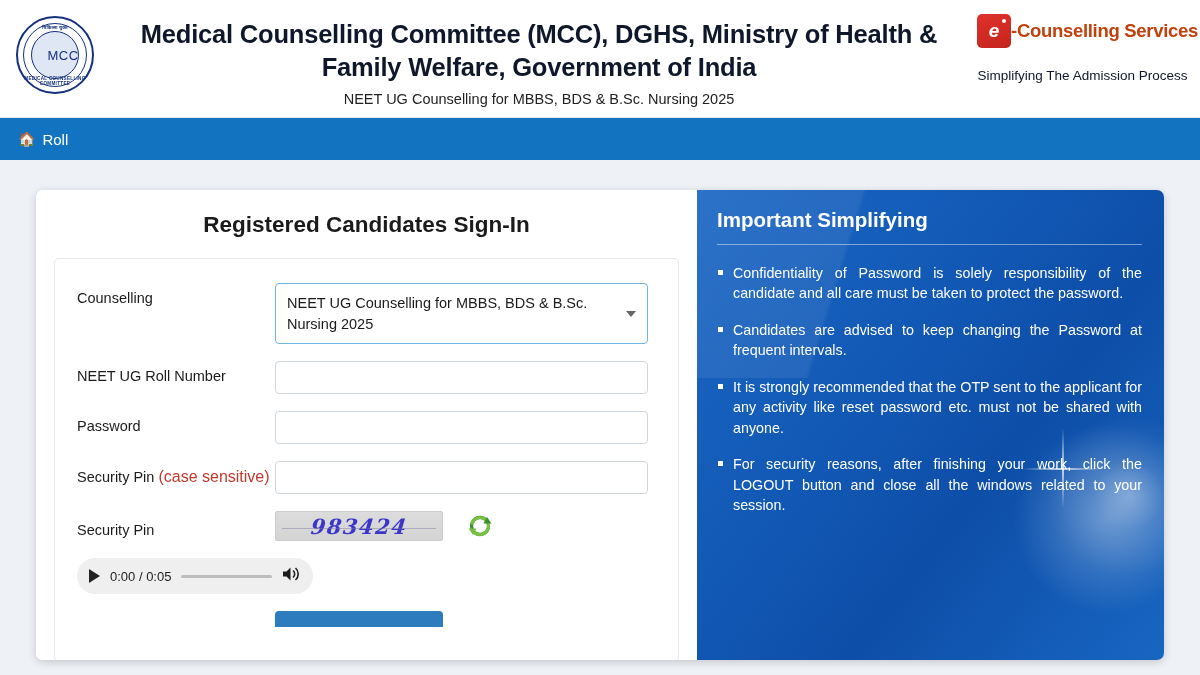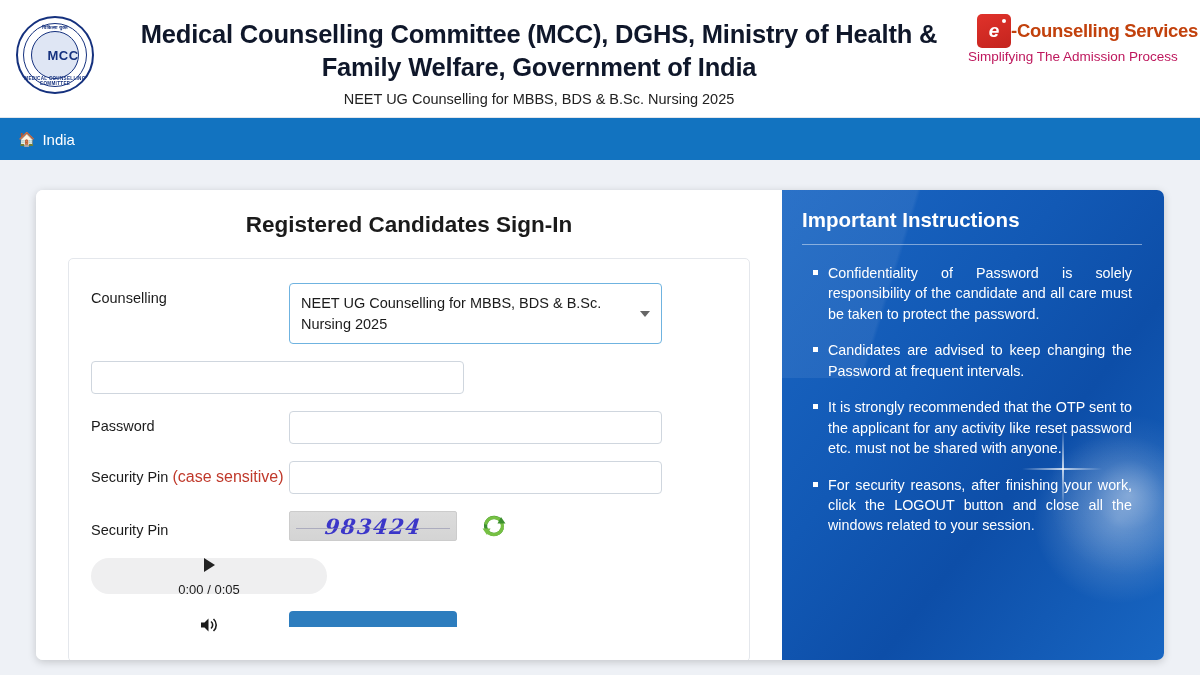--- a/index.html
+++ b/index.html
@@ -42,21 +42,21 @@
   .mcc-logo .inner {
     position: absolute; inset: 13px;
     border-radius: 50%;
     background: #dfe6f4;
     border: 1px solid #15317e;
   }
   .mcc-logo .txt {
     position: absolute; left: 16px; right: 0; top: 30px;
     text-align: center;
     font-size: 13px;
-    font-weight: bold;
+    font-weight: normal;
     color: #15317e;
     letter-spacing: .5px;
   }
   .mcc-logo .top-arc, .mcc-logo .bot-arc {
     position: absolute; left: 0; right: 0;
     text-align: center;
     font-size: 4.6px;
     color: #15317e;
     letter-spacing: .3px;
     font-weight: bold;
@@ -111,24 +111,24 @@
     width: 4px; height: 4px; border-radius: 50%;
     background: #ffffff;
   }
   .brand-name {
     font-size: 18.5px;
     color: #c2410c;
     font-weight: bold;
     letter-spacing: -0.3px;
   }
   .brand-tag {
-    margin-top: 1px;
+    margin-top: 20px;
     font-size: 13.5px;
-    color: #be185d;
-    text-align: left;
+    color: #0f172a;
+    text-align: center;
     padding-right: 1px;
   }
 
   
   .nav {
     height: 42px;
     background: #1273c0;
     display: flex;
     align-items: center;
     padding-left: 18px;
@@ -152,33 +152,33 @@
   }
   .card {
     display: flex;
     background: #ffffff;
     border-radius: 7px;
     box-shadow: 0 2px 9px rgba(0,0,0,.18);
     overflow: hidden;
     height: 470px;
   }
   .left {
-    width: 746px;
+    width: 661px;
     padding: 22px 0 0 0;
     background: #ffffff;
   }
   .left h2 {
     margin: 0 0 20px 0;
     text-align: center;
     font-size: 22.5px;
     font-weight: bold;
     color: #1b1b1b;
   }
   .form-box {
-    margin: 0 32px;
+    margin: 0 18px;
     border: 1px solid #e4e7ec;
     border-radius: 5px;
     padding: 24px 22px 18px 22px;
     height: 404px;
   }
   .row {
     display: flex;
     align-items: flex-start;
     margin-bottom: 17px;
   }
@@ -253,21 +253,20 @@
     display: flex; align-items: center; justify-content: center;
   }
   .audio-bar {
     width: 236px; height: 36px;
     background: #efeff0;
     border-radius: 18px;
     display: flex;
     align-items: center;
     padding: 0 12px;
     gap: 10px;
-    flex-direction: column;
   }
   .audio-bar .play {
     width: 0; height: 0;
     border-top: 7px solid transparent;
     border-bottom: 7px solid transparent;
     border-left: 11px solid #222222;
     cursor: pointer;
   }
   .audio-bar .time {
     font-size: 13px;
@@ -334,21 +333,21 @@
     position: relative;
     z-index: 2;
   }
   .divider {
     height: 1px;
     background: rgba(255,255,255,.45);
     margin-bottom: 18px;
     position: relative; z-index: 2;
   }
   ul.instr {
-    margin: 10px; padding: 0;
+    margin: 0; padding: 0;
     list-style: none;
     position: relative; z-index: 2;
   }
   ul.instr li {
     position: relative;
     padding-left: 16px;
     margin-bottom: 16px;
     font-size: 14.3px;
     line-height: 1.43;
     text-align: justify;
@@ -388,21 +387,21 @@
       </div>
       <div class="brand-name">-Counselling Services</div>
     </div>
     <div class="brand-tag">Simplifying The Admission Process</div>
   </div>
 </div>
 
 <div class="nav">
   <div class="nav-item">
     <span class="home-icon">🏠</span>
-    <span>India</span>
+    <span>Roll</span>
   </div>
 </div>
 
 <div class="page">
   <div class="card">
 
     <div class="left">
       <h2>Registered Candidates Sign-In</h2>
 
       <div class="form-box">
@@ -411,20 +410,21 @@
           <div class="lbl">Counselling</div>
           <div class="ctl">
             <div class="select">
               <span>NEET UG Counselling for MBBS, BDS &amp; B.Sc. Nursing 2025</span>
               <span class="caret"></span>
             </div>
           </div>
         </div>
 
         <div class="row">
+          <div class="lbl">NEET UG Roll Number</div>
           <div class="ctl">
             <input class="input" type="text" placeholder="" style="">
           </div>
         </div>
 
         <div class="row">
           <div class="lbl">Password</div>
           <div class="ctl">
             <input class="input" type="password" placeholder="" style="">
           </div>
@@ -477,21 +477,21 @@
 
         <div class="submit"></div>
       </div>
     </div>
 
     <div class="right">
       <div class="star">
         <span class="h"></span>
           <span class="v"></span>
       </div>
-      <h3>Important Instructions</h3>
+      <h3>Important Simplifying</h3>
       <div class="divider"></div>
       <ul class="instr">
         <li>Confidentiality of Password is solely responsibility of the candidate and all care must be taken to protect the password.</li>
         <li>Candidates are advised to keep changing the Password at frequent intervals.</li>
         <li>It is strongly recommended that the OTP sent to the applicant for any activity like reset password etc. must not be shared with anyone.</li>
         <li>For security reasons, after finishing your work, click the LOGOUT button and close all the windows related to your session.</li>
       </ul>
     </div>
 
   </div>

